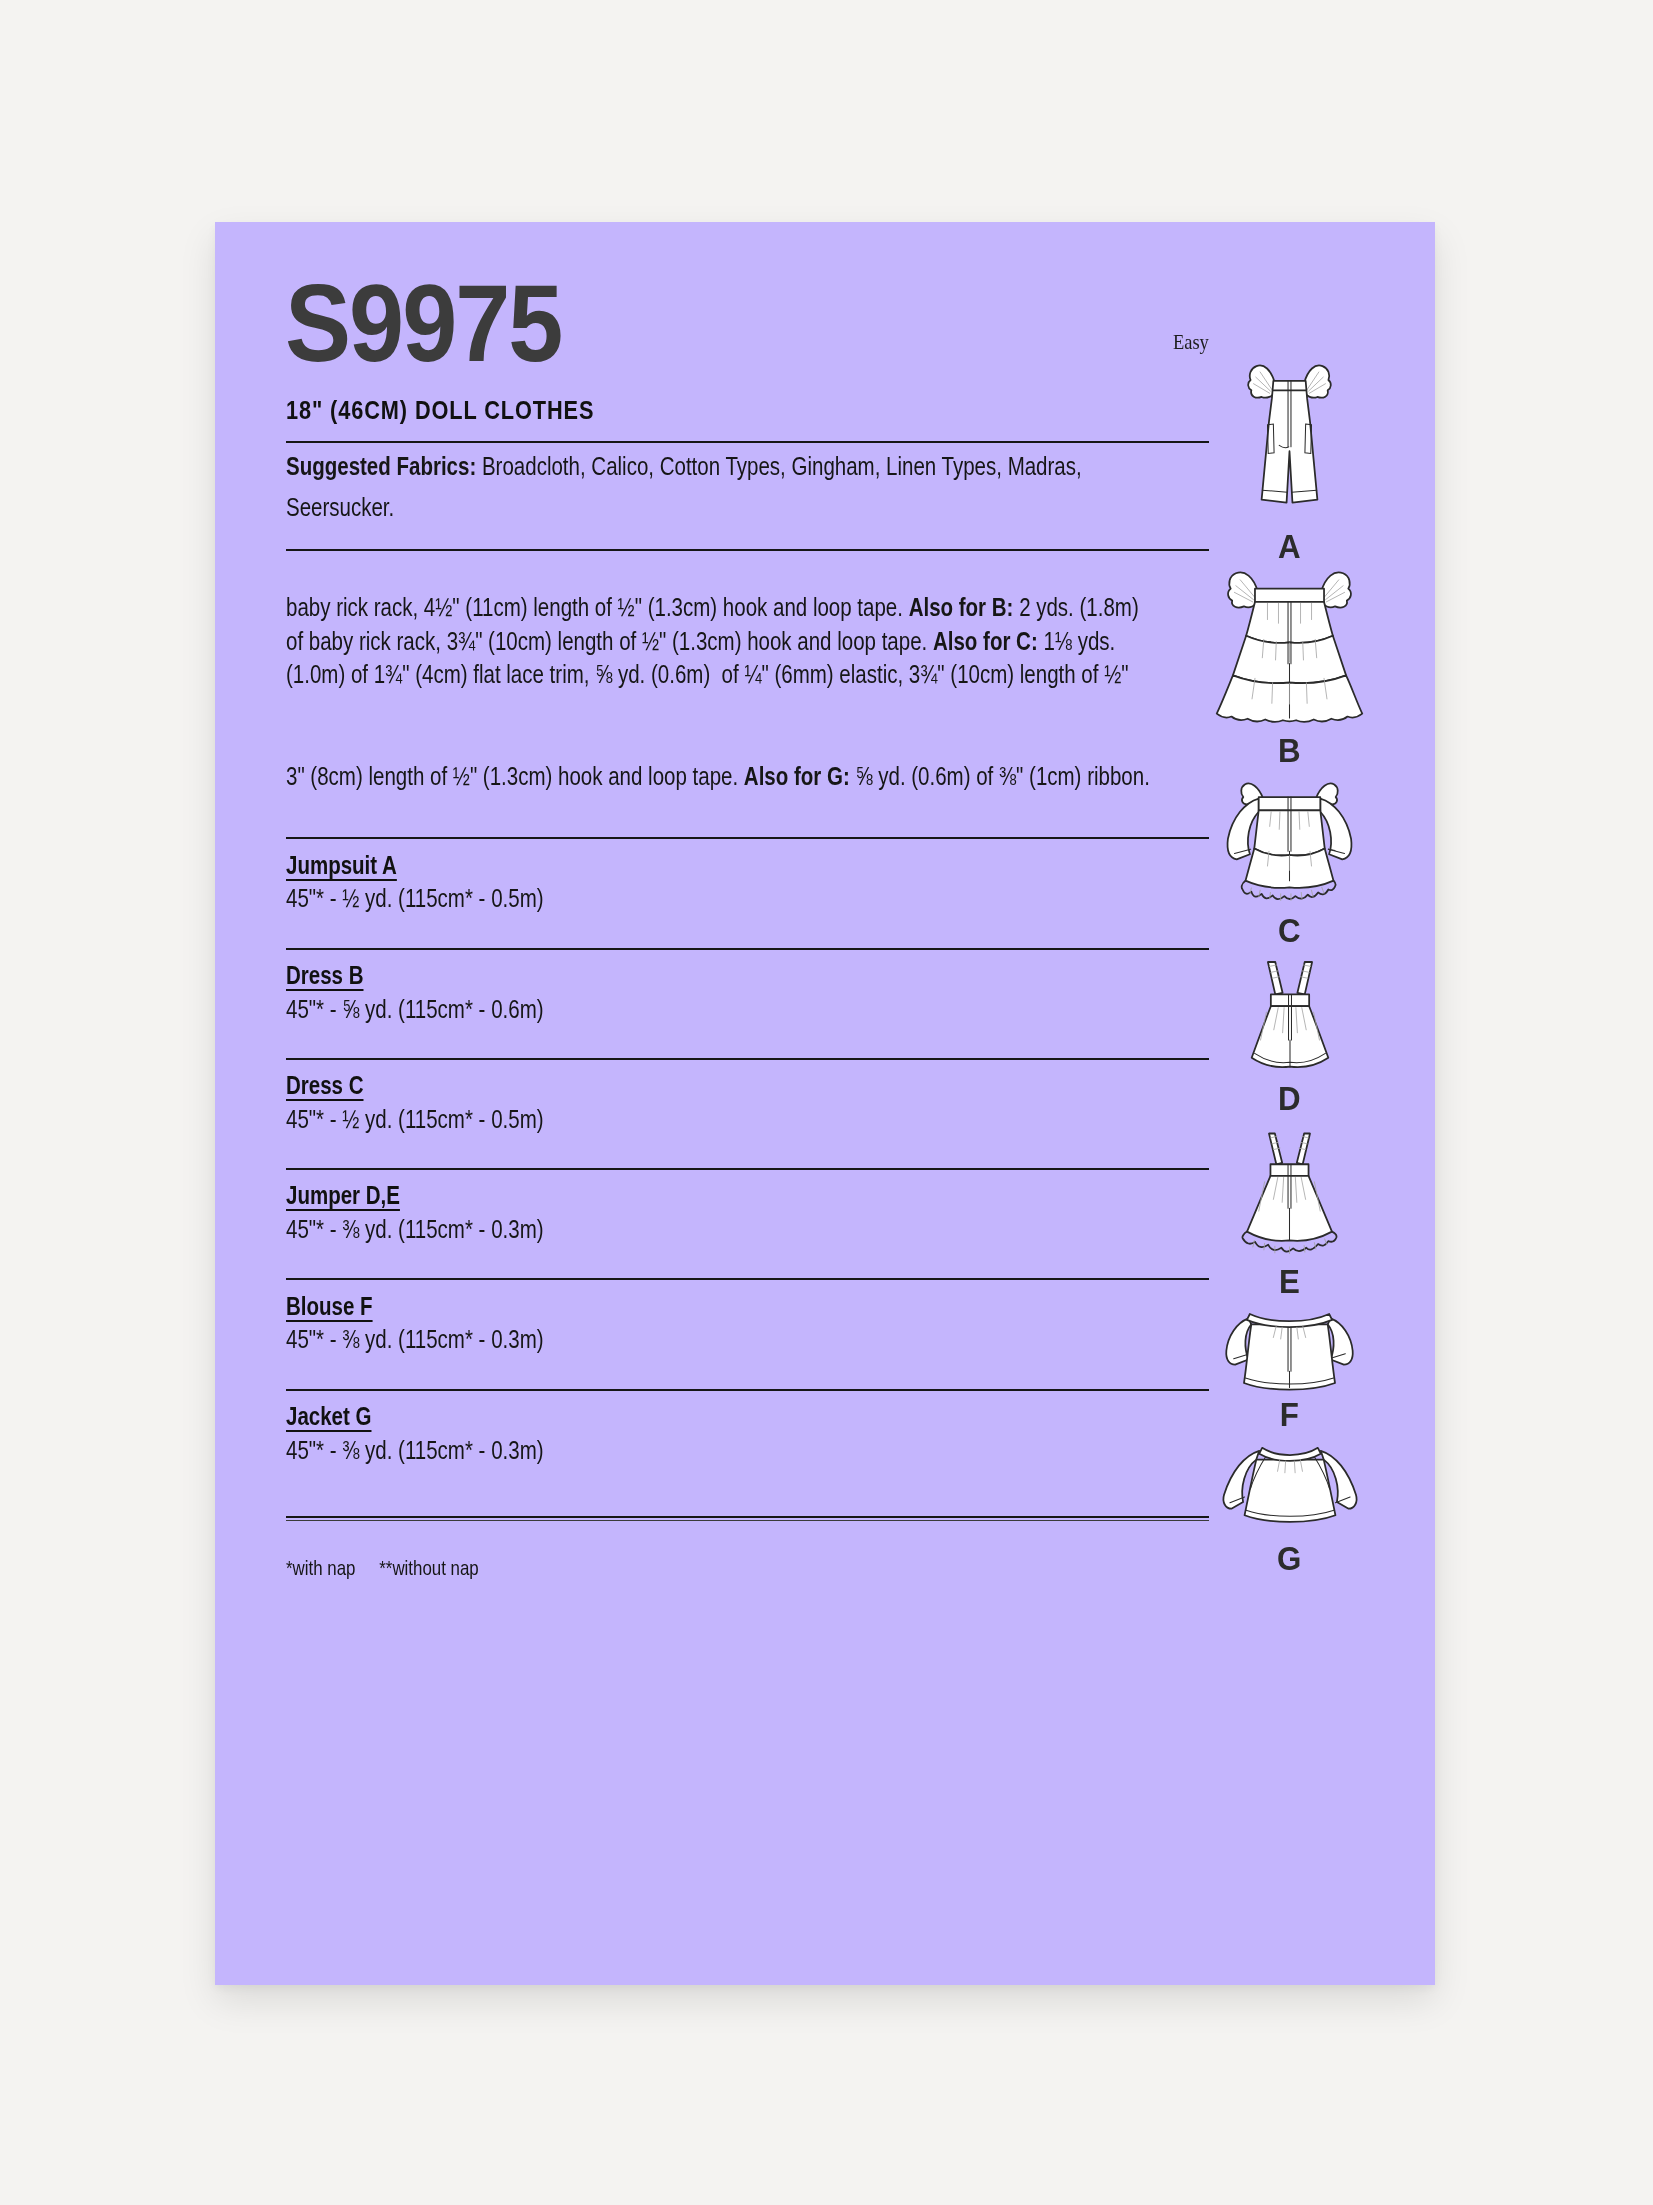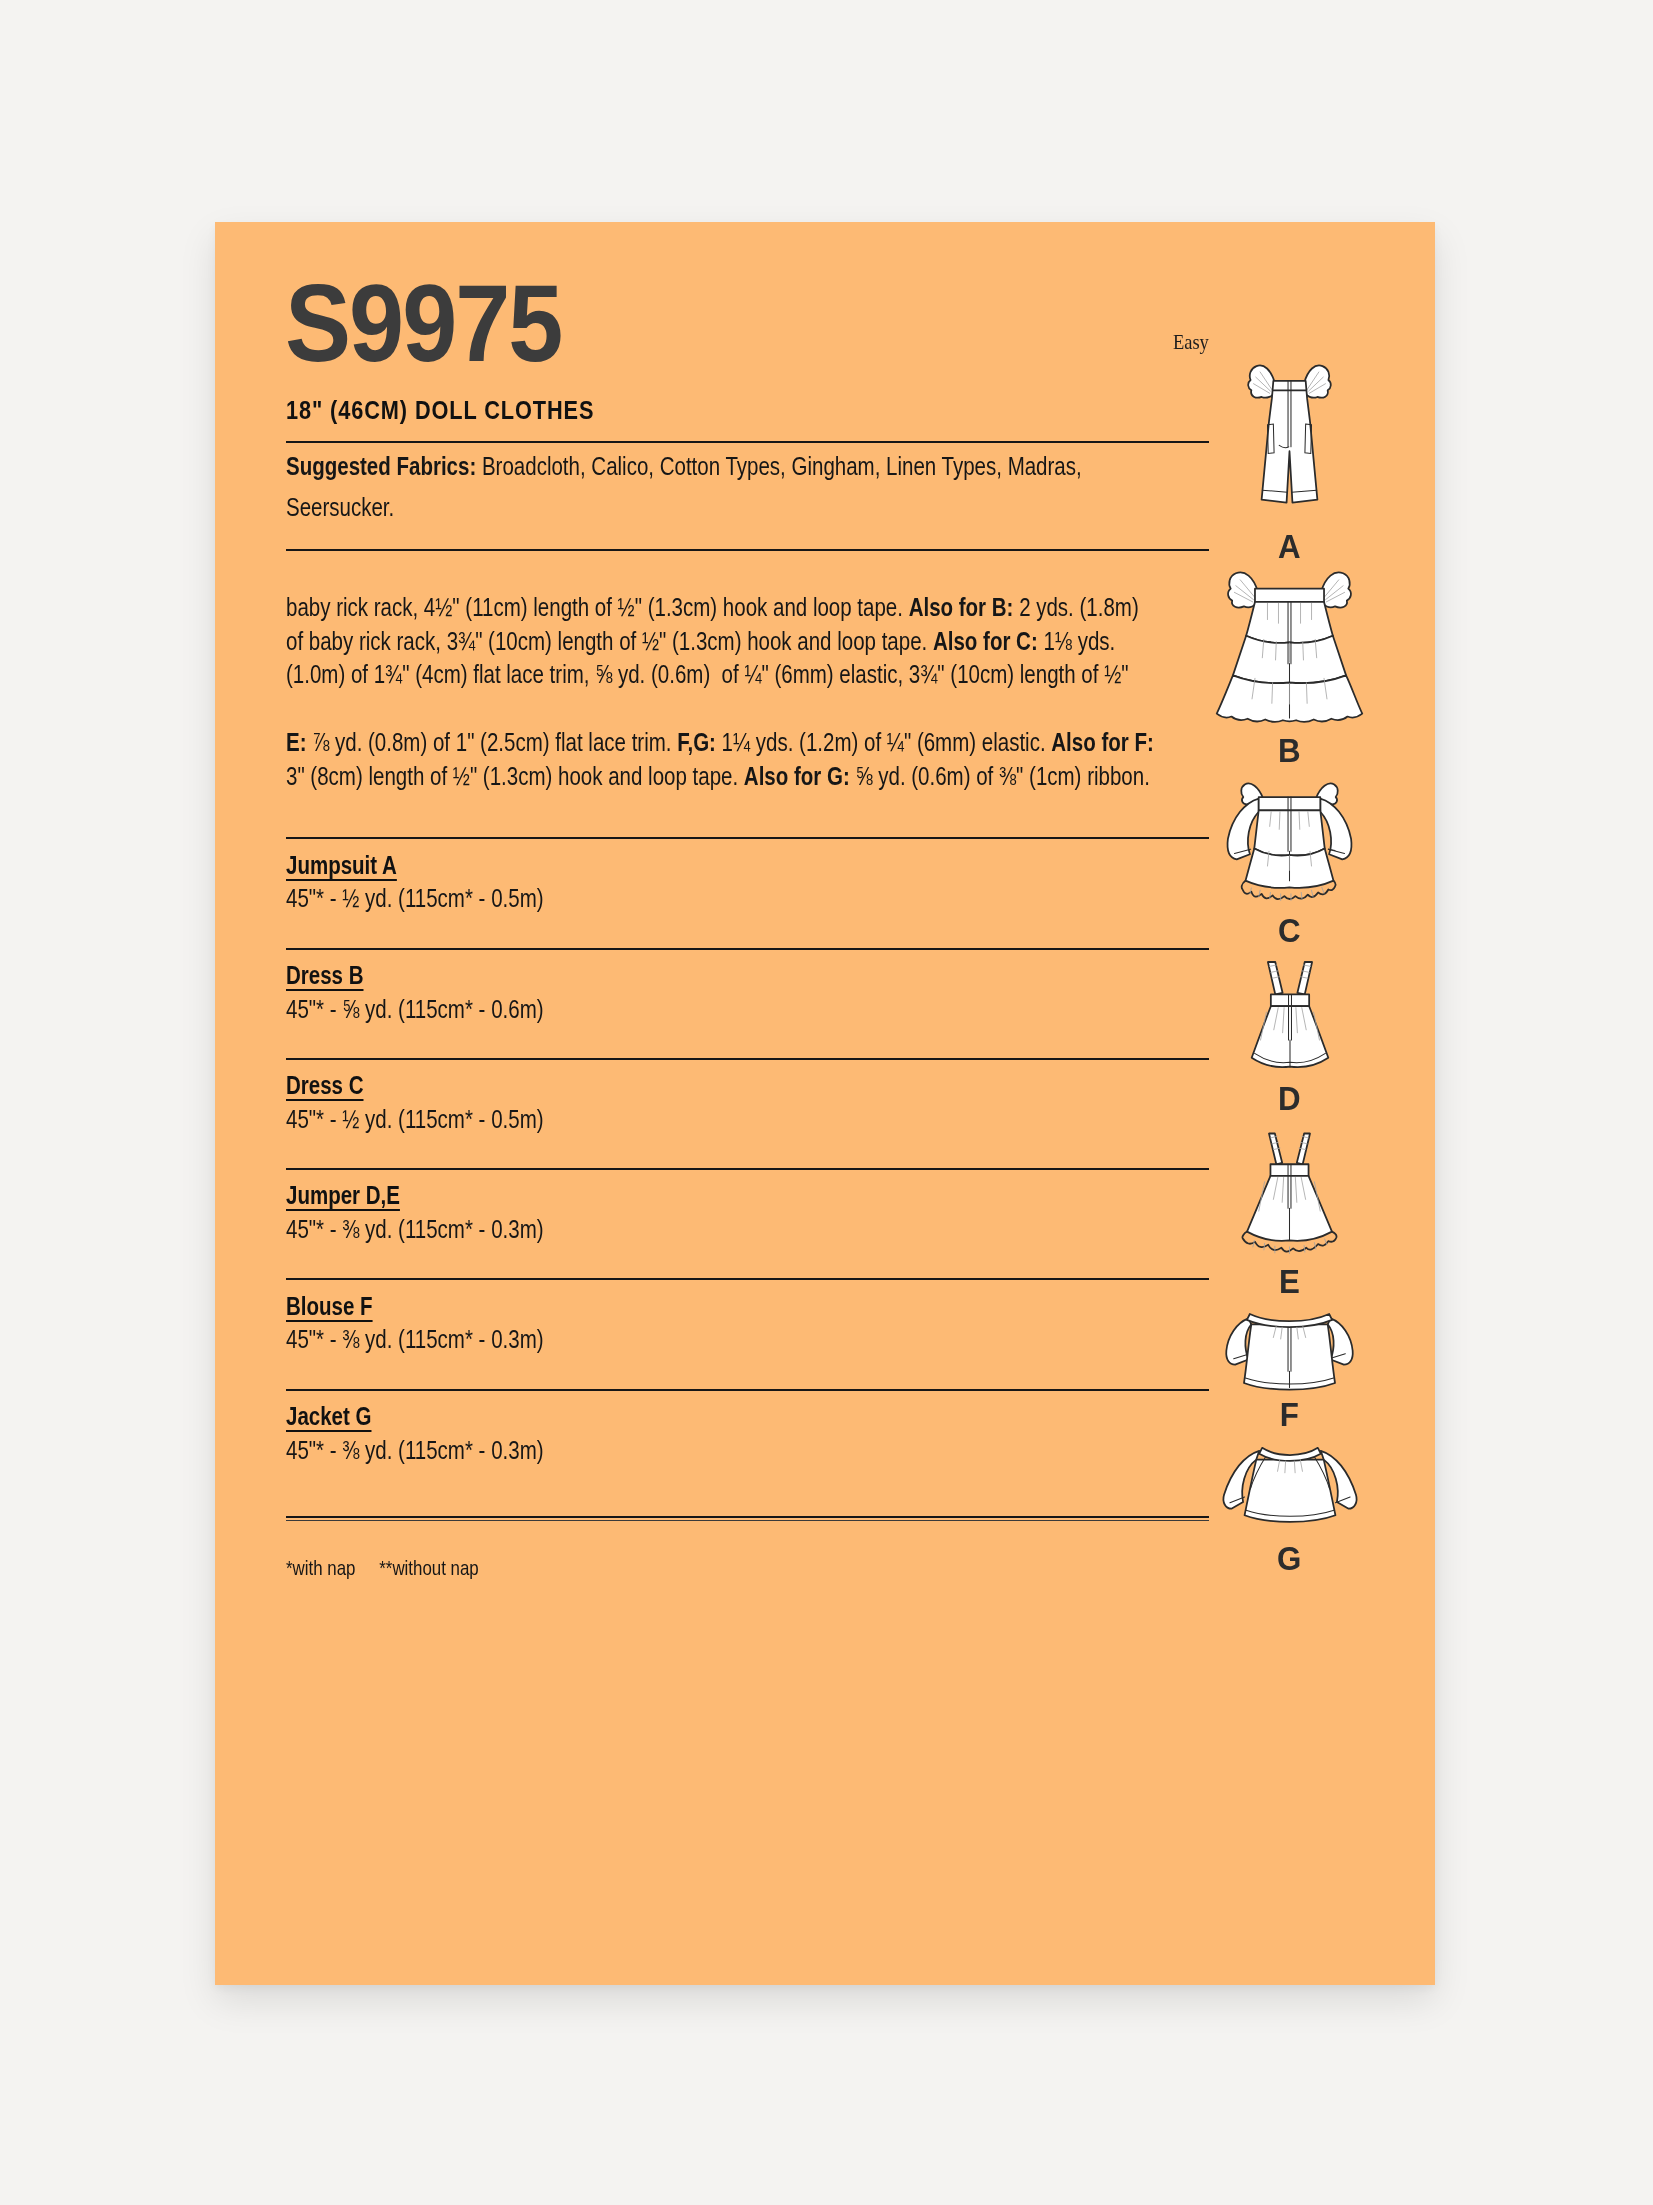--- a/index.html
+++ b/index.html
@@ -1,18 +1,18 @@
 <!DOCTYPE html>
 <html style="font-size:11.8px"><head>
 <meta charset="utf-8">
 <style>
   html,body{margin:0;padding:0;background:#f4f3f1;}
   .canvas{position:relative;width:1654px;height:2205px;background:#f4f3f1;overflow:hidden;
           font-family:"Liberation Sans","DejaVu Sans",sans-serif;color:#1d1d1d;}
-  .page{position:absolute;left:215px;top:222px;width:1220px;height:1763px;background:#fdba74;
+  .page{position:absolute;left:215px;top:222px;width:1220px;height:1763px;background:#c4b5fd;
         box-shadow:0 16px 35px rgba(0,0,0,.10),0 3.7px 8.8px rgba(0,0,0,.05);}
   .cx{display:inline-block;transform:scaleX(0.82);transform-origin:0 0;white-space:pre;}
   .cx b{font-weight:bold;}
   .abs{position:absolute;}
   .title{left:70px;top:46px;font-size:110px;font-weight:bold;color:#3c3c3c;letter-spacing:-2.2px;line-height:1;}
   .title .cx{transform:scaleX(0.90);}
   .easy{top:110px;right:226px;font-size:21px;line-height:1;font-family:Liberation Serif, serif;}
   .easy .cx{transform:scaleX(0.88);transform-origin:100% 0;}
   .prod{left:71px;top:173px;font-size:26.5px;font-weight:bold;letter-spacing:1.1px;line-height:1.2;color:#111;}
   .rule{left:71px;width:923px;height:0;border-top:2.2px solid #161616;}
@@ -44,21 +44,20 @@
     <div class="abs rule" style="top:219px"></div>
 
     <div class="abs bodyline" style="top:229px"><span class="cx"><b>Suggested Fabrics:</b><span> Broadcloth, Calico, Cotton Types, Gingham, Linen Types, Madras,</span></span></div>
     <div class="abs bodyline" style="top:270px"><span class="cx"><span>Seersucker.</span></span></div>
 
     <div class="abs rule" style="top:327px"></div>
 
     <div class="abs bodyline" style="top:370px"><span class="cx"><span>baby rick rack, 4½" (11cm) length of ½" (1.3cm) hook and loop tape. </span><b>Also for B:</b><span> 2 yds. (1.8m)</span></span></div>
     <div class="abs bodyline" style="top:404px"><span class="cx"><span>of baby rick rack, 3¾" (10cm) length of ½" (1.3cm) hook and loop tape. </span><b>Also for C:</b><span> 1⅛ yds.</span></span></div>
     <div class="abs bodyline" style="top:437px"><span class="cx"><span>(1.0m) of 1¾" (4cm) flat lace trim, ⅝ yd. (0.6m)  of ¼" (6mm) elastic, 3¾" (10cm) length of ½"</span></span></div>
-    <div class="abs bodyline" style="top:505px"><span class="cx"><b>E:</b><span> ⅞ yd. (0.8m) of 1" (2.5cm) flat lace trim. </span><b>F,G:</b><span> 1¼ yds. (1.2m) of ¼" (6mm) elastic. </span><b>Also for F:</b></span></div>
     <div class="abs bodyline" style="top:539px"><span class="cx"><span>3" (8cm) length of ½" (1.3cm) hook and loop tape. </span><b>Also for G:</b><span> ⅝ yd. (0.6m) of ⅜" (1cm) ribbon.</span></span></div>
 
     <div class="abs rule" style="top:615px"></div>
     <div class="abs sec-head" style="top:629px"><span class="cx">Jumpsuit A</span></div>
     <div class="abs sec-val" style="top:662px"><span class="cx">45"* - ½ yd. (115cm* - 0.5m)</span></div>
 
     <div class="abs rule" style="top:726px"></div>
     <div class="abs sec-head" style="top:739px"><span class="cx">Dress B</span></div>
     <div class="abs sec-val" style="top:773px"><span class="cx">45"* - ⅝ yd. (115cm* - 0.6m)</span></div>
 

